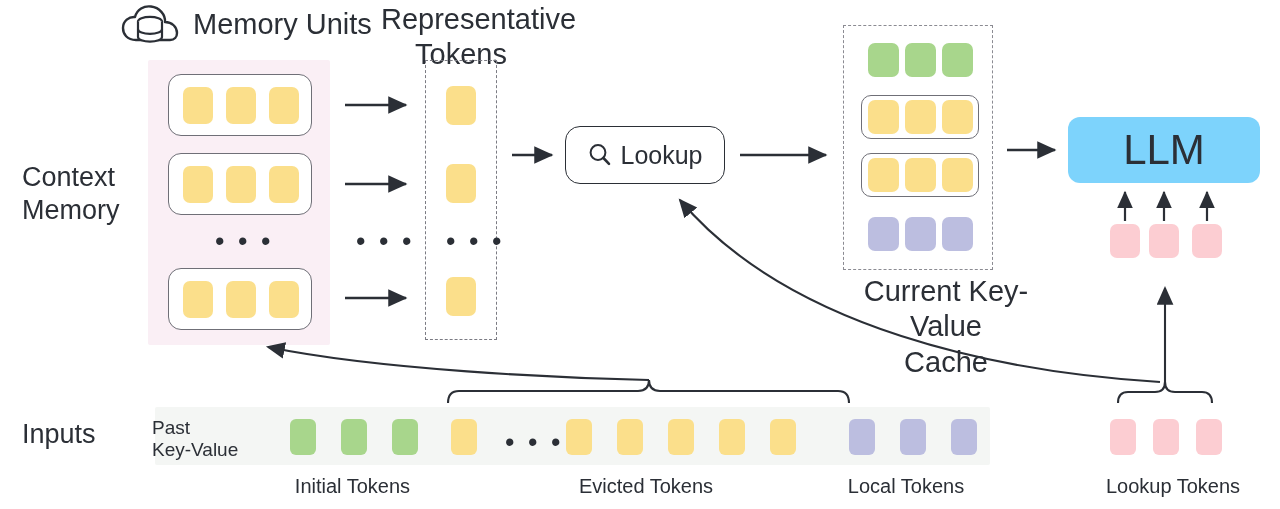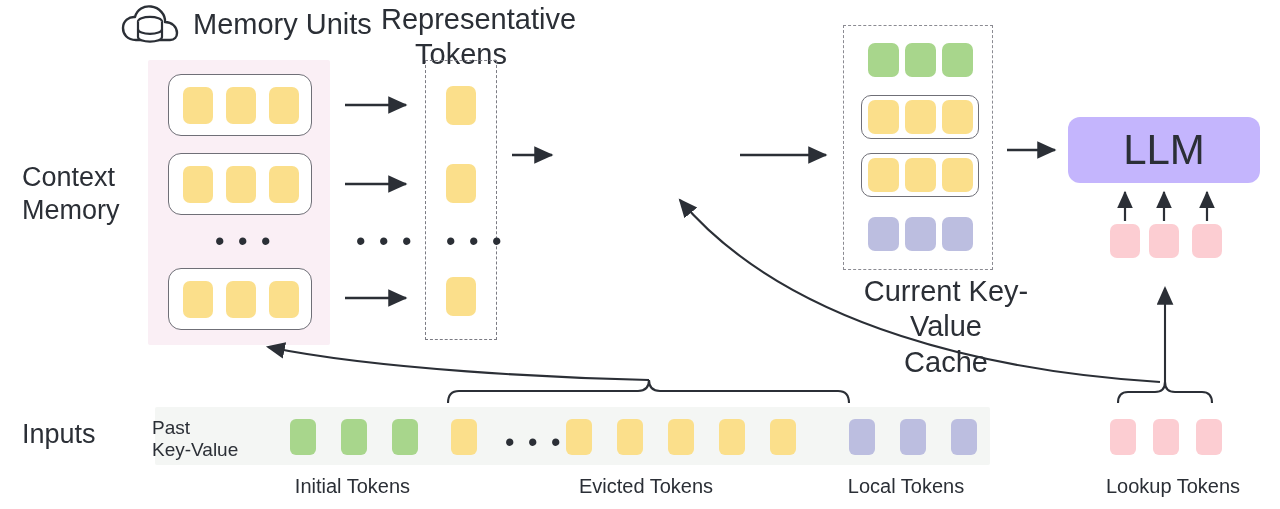--- a/index.html
+++ b/index.html
@@ -63,21 +63,21 @@
     border:1.4px solid #6f6f77;border-radius:10px;background:#fff;
     box-sizing:border-box;height:44px;width:118px;left:861px;
   }
   .kv-row.boxed .tok{top:4px;left:6px;}
   .kv-row.boxed .tok.c1{left:43px;}
   .kv-row.boxed .tok.c2{left:80px;}
 
   
   #llm-box{
     left:1068px;top:117px;width:192px;height:66px;
-    background:#c4b5fd;border-radius:12px;
+    background:#7dd3fc;border-radius:12px;
     display:flex;align-items:center;justify-content:center;
   }
   .cur-tok-top{position:absolute;top:224px;width:30px;height:34px;border-radius:7px;background:#fccdd2;}
 
   
   #inputs-strip{
     left:155px;top:407px;width:835px;height:58px;background:#f4f6f4;border-radius:2px;
   }
   .in-tok{position:absolute;top:419px;width:26px;height:36px;border-radius:6px;}
   .cur-in-tok{position:absolute;top:419px;width:26px;height:36px;border-radius:6px;background:#fccdd2;}
@@ -129,20 +129,27 @@
   </div>
   <div class="dots" style="left:215px;top:228px;">• • •</div>
 
   <div class="abs" id="rep-box"></div>
   <div class="rep-tok" style="top:86px;"></div>
   <div class="rep-tok" style="top:164px;"></div>
   <div class="rep-tok" style="top:277px;"></div>
   <div class="dots" style="left:446px;top:228px;">• • •</div>
   <div class="dots" style="left:356px;top:228px;">• • •</div>
 
+  <div class="abs" id="lookup-box">
+    <svg width="26" height="26" viewBox="0 0 26 26">
+      <circle cx="11" cy="10.5" r="7.4" fill="none" stroke="#2b2f36" stroke-width="2"></circle>
+      <line x1="16.4" y1="16" x2="22" y2="21.8" stroke="#2b2f36" stroke-width="2.6" stroke-linecap="round"></line>
+    </svg>
+    <span class="t-lookup">Lookup</span>
+  </div>
 
   <div class="abs" id="kv-box"></div>
 
   <div class="kv-row" style="top:40px;">
     <div class="tok c0" style="background:#a8d68c;"></div>
     <div class="tok c1" style="background:#a8d68c;"></div>
     <div class="tok c2" style="background:#a8d68c;"></div>
   </div>
 
   <div class="kv-row boxed" style="top:95px;">

